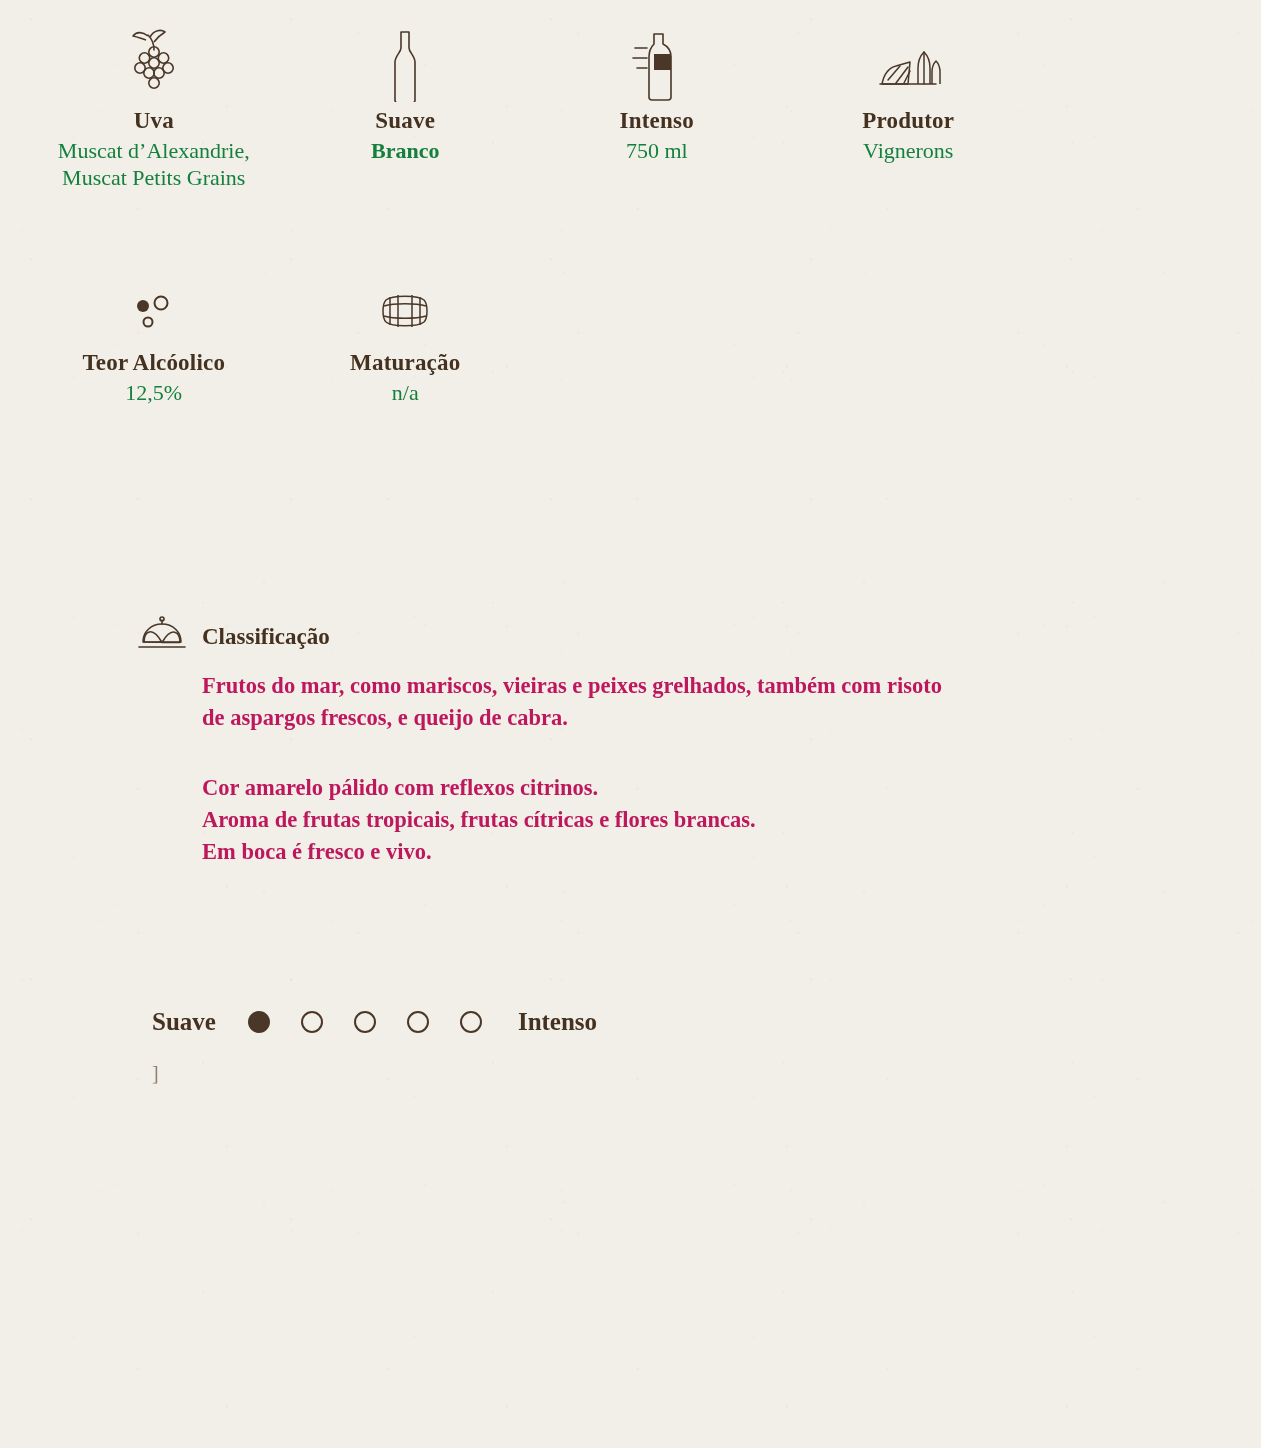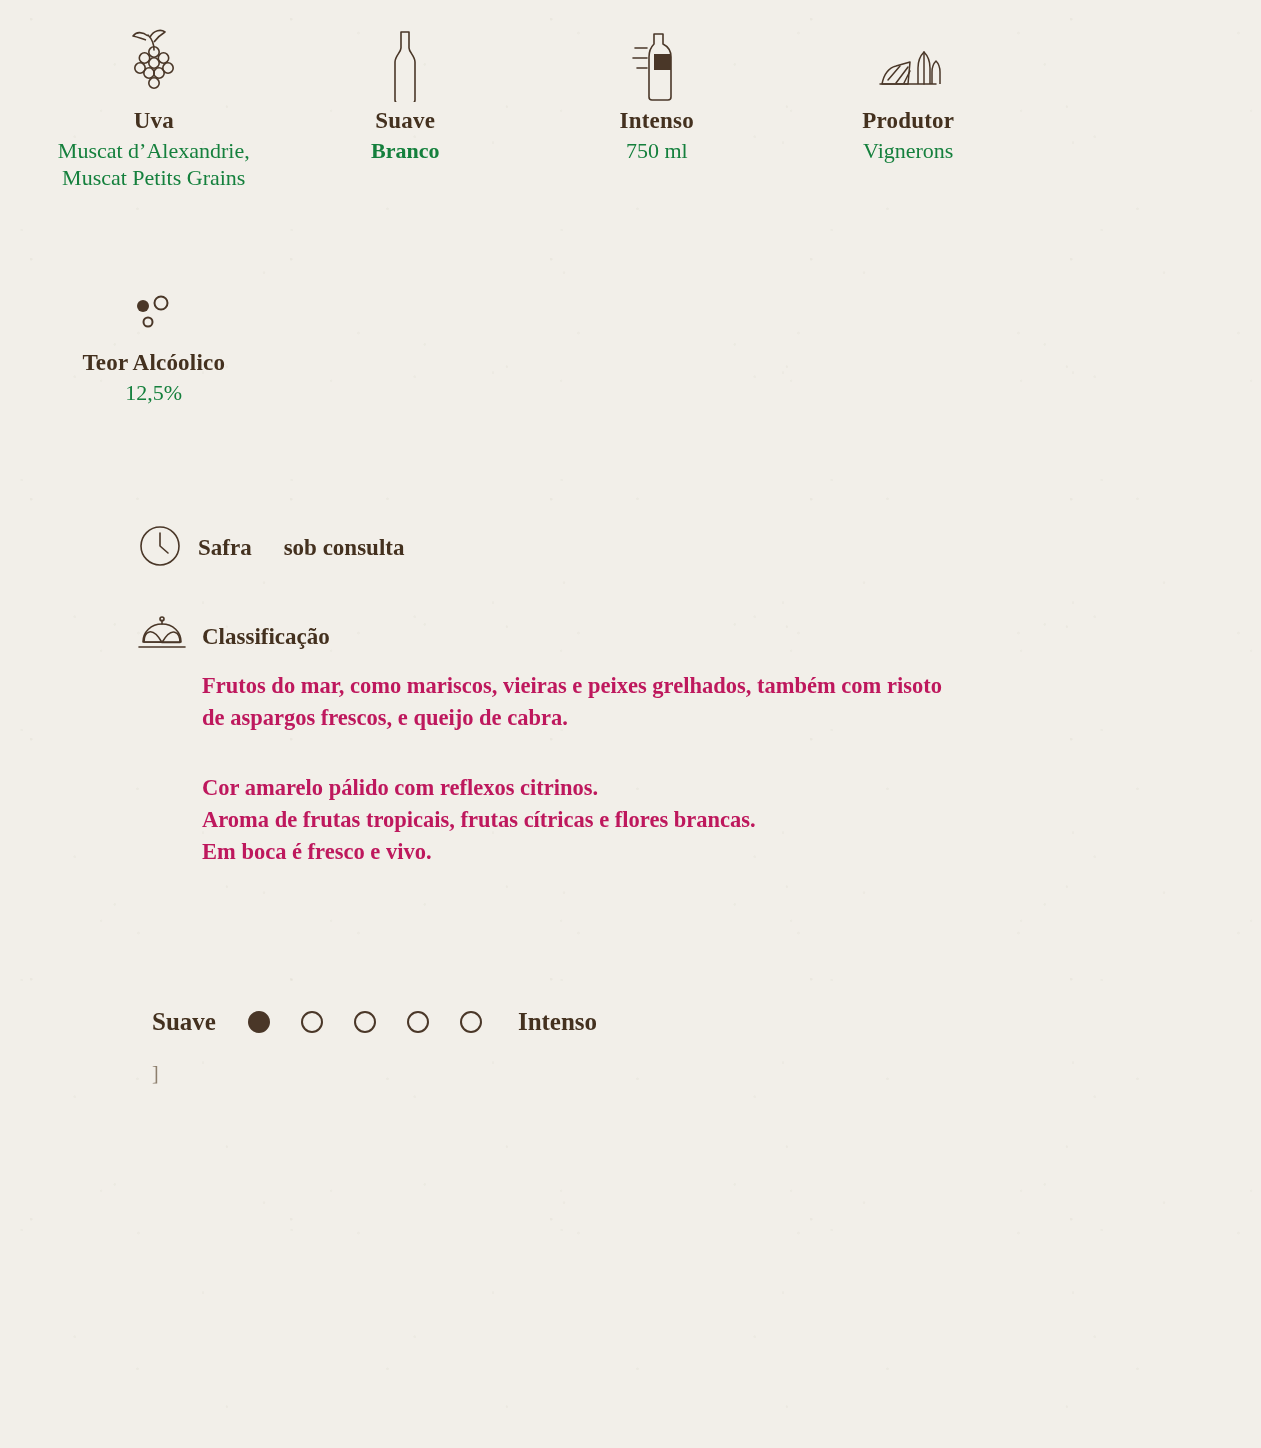--- a/index.html
+++ b/index.html
@@ -229,34 +229,34 @@
         <svg width="56" height="66" viewBox="0 0 56 66" fill="none" stroke="#4a3728" stroke-width="2">
           <circle cx="17" cy="28" r="6" fill="#4a3728" stroke="none"></circle>
           <circle cx="35" cy="25" r="6.5"></circle>
           <circle cx="22" cy="44" r="4.5"></circle>
         </svg>
       </div>
       <div class="spec-label">Teor Alcóolico</div>
       <div class="spec-value">12,5%</div>
     </div>
 
-  </div>
-
-  <div class="detail" id="safra-block">
-    <div class="detail-head">
-      <span>
-        <svg width="48" height="48" viewBox="0 0 48 48" fill="none" stroke="#4a3728" stroke-width="1.6">
-          <circle cx="24" cy="24" r="19"></circle>
-          <path d="M24 11 v13 l8 7" stroke-linecap="round" stroke-linejoin="round"></path>
-        </svg>
-      </span>
-      <span class="detail-title">Safra</span>
-      <span class="detail-inline">sob consulta</span>
-    </div>
-  </div>
+    <div class="spec-cell">
+      <div class="spec-icon">
+        <svg width="66" height="66" viewBox="0 0 66 66" fill="none" stroke="#4a3728" stroke-width="1.5">
+          <path d="M14 22 c6 -5 32 -5 38 0 c4 4 4 18 0 22 c-6 5 -32 5 -38 0 c-4 -4 -4 -18 0 -22 z" stroke-linejoin="round"></path>
+          <path d="M18 19 c0 10 0 18 0 28 M48 19 c0 10 0 18 0 28"></path>
+          <path d="M26 17 v32 M40 17 v32"></path>
+          <path d="M12 28 c10 -3 32 -3 42 0 M12 38 c10 3 32 3 42 0"></path>
+        </svg>
+      </div>
+      <div class="spec-label">Maturação</div>
+      <div class="spec-value">n/a</div>
+    </div>
+  </div>
+
 
   <div class="detail" id="harmonizacao-block">
     <div class="detail-head">
       <span>
         <svg width="52" height="42" viewBox="0 0 52 42" fill="none" stroke="#4a3728" stroke-width="1.6">
           <path d="M8 28 c0 -10 8 -17 18 0.5 c10 -17.5 18 -10 18 0 z" stroke-linejoin="round" fill="none"></path>
           <path d="M7 28 c0 -10 8 -18 19 -18 c11 0 19 8 19 18 z" stroke-linejoin="round"></path>
           <path d="M26 10 v-4" stroke-linecap="round"></path>
           <circle cx="26" cy="5" r="2"></circle>
           <path d="M3 33 h46" stroke-linecap="round"></path>

